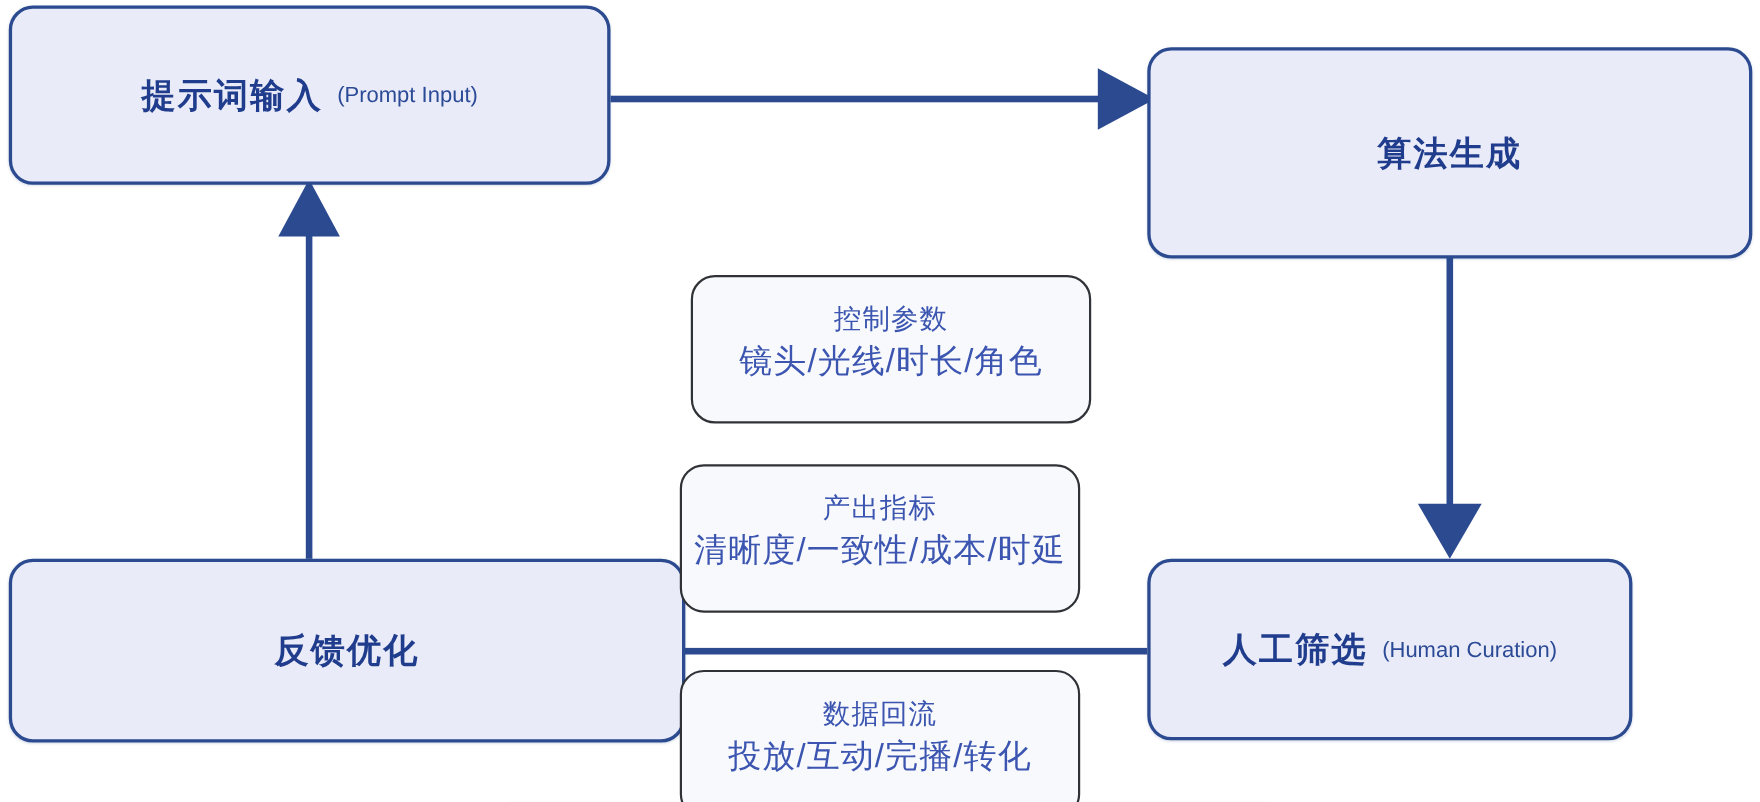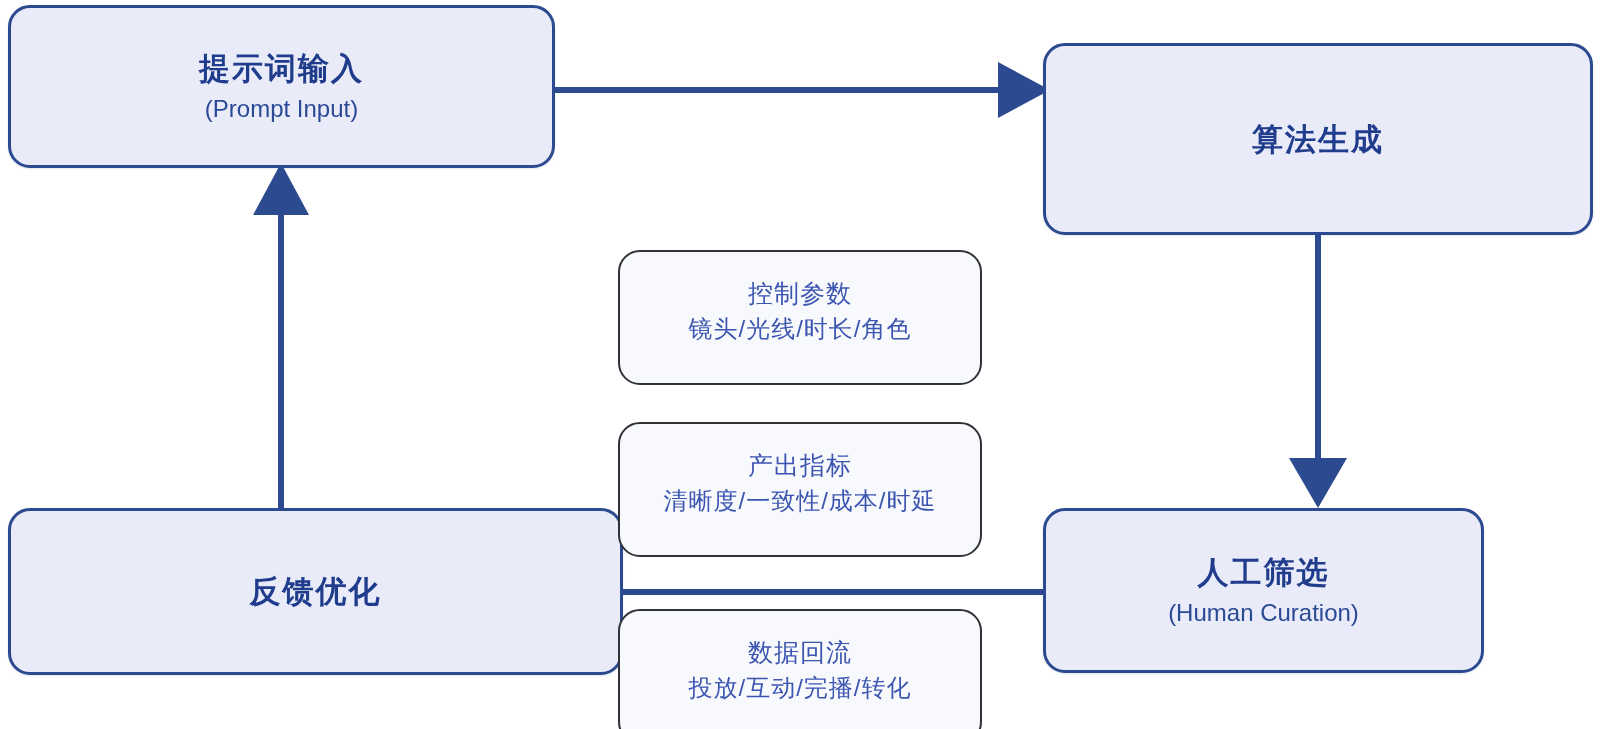--- a/index.html
+++ b/index.html
@@ -24,33 +24,33 @@
     background:var(--bg);
     overflow:hidden;
   }
   
   .node{
     position:absolute;
     background:var(--node-fill);
     border:3.5px solid var(--node-border);
     border-radius:22px;
     box-sizing:border-box;
-    display:flex;flex-direction:column;
+    display:flex;
     align-items:center;justify-content:center;
     gap:13px;
     box-shadow:0 1px 2px rgba(43,74,143,0.15);
   }
   .node-title{
     font-size:31px;font-weight:bold;
     color:var(--title-color);
     letter-spacing:2px;
     line-height:1;
   }
   .node-subtitle{
-    font-size:24px;
+    font-size:20px;
     color:var(--subtitle-color);
     line-height:1;
   }
   #node-tl{left:8px;top:5px;width:547px;height:163px;}
   #node-tr{left:1043px;top:5px;width:550px;height:192px;margin-top:38px;}
   #node-bl{left:8px;top:508px;width:615px;height:167px;}
   #node-br{left:1043px;top:508px;width:441px;height:165px;}
 
   
   .annotation{
@@ -58,31 +58,31 @@
     left:618px;width:364px;height:135px;
     background:var(--annotation-fill);
     border:2.5px solid var(--annotation-border);
     border-radius:22px;
     box-sizing:border-box;
     display:flex;flex-direction:column;
     align-items:center;justify-content:center;
     gap:11px;
     padding-bottom:14px;
   }
-  #annotation-a{top:250px;}
+  #annotation-a{top:250px;margin-left:10px;}
   #annotation-b{top:422px;}
   #annotation-c{top:609px;}
   .annotation-title{
     font-size:25px;
     color:var(--annotation-text);
     line-height:1;
     letter-spacing:1px;
   }
   .annotation-detail{
-    font-size:24px;
+    font-size:30px;
     color:var(--annotation-text);
     line-height:1;
     letter-spacing:1px;
   }
 
   
   .stem{position:absolute;background:var(--accent);}
   .head{position:absolute;width:0;height:0;}
   .head-right{border-top:28px solid transparent;border-bottom:28px solid transparent;border-left:52px solid var(--accent);}
   .head-down {border-left:29px solid transparent;border-right:29px solid transparent;border-top:50px solid var(--accent);}

